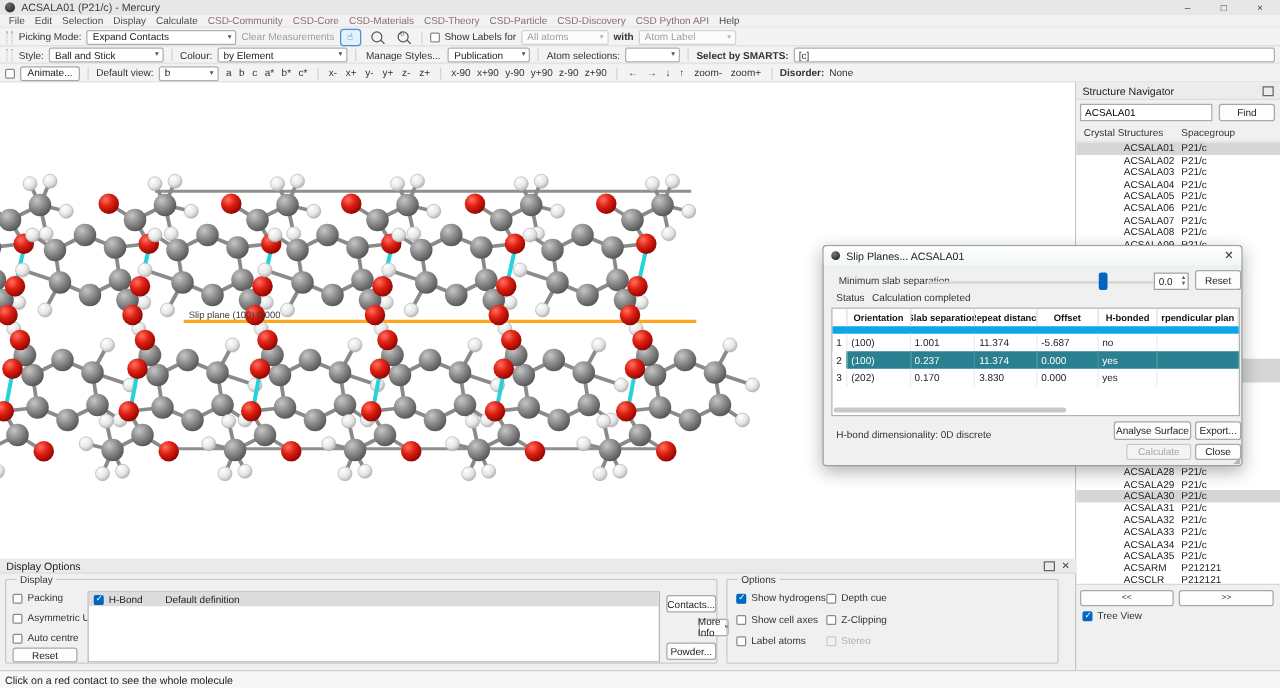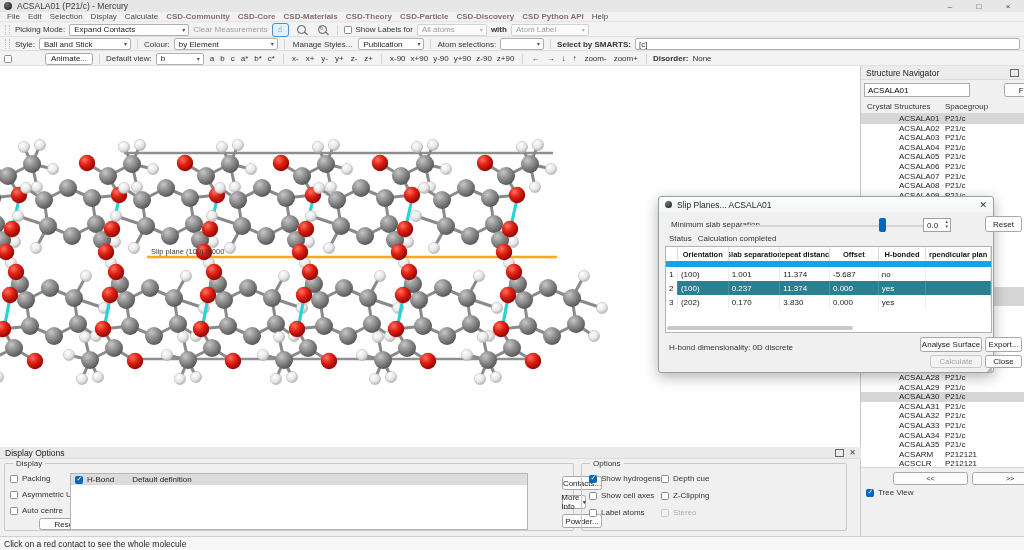--- a/index.html
+++ b/index.html
@@ -8,34 +8,34 @@
        -webkit-font-smoothing:antialiased;}
   .abs{position:absolute;}
   
   #titlebar{left:0;top:0;width:1024px;height:12px;background:#e7e7e7;display:flex;align-items:center;gap:5px;padding:0 4px;box-sizing:border-box;}
   #titlebar .appicon{width:8px;height:8px;border-radius:50%;background:radial-gradient(circle at 35% 30%,#6a6a6a,#1d1d1d);flex:none;}
   #titlebar .ttl{font-size:8.5px;color:#3a3a3a;}
   #titlebar .spacer{flex:1;}
   .winctl{width:24px;text-align:center;font-size:8px;color:#444;}
   #menubar{left:0;top:12px;width:1024px;height:10px;background:#f2f2f2;display:flex;align-items:center;padding:0 3px;box-sizing:border-box;border-bottom:1px solid #e6e6e6;}
   .mi{padding:0 4px;font-size:8px;color:#4a4a4a;white-space:nowrap;}
-  .mi.csd{color:#8d6b6b;font-weight:bold;}
+  .mi.csd{color:#8d6b6b;}
   .tbrow{left:0;width:1024px;background:#f3f3f3;border-bottom:1px solid #e0e0e0;display:flex;align-items:center;gap:4px;padding:0 4px;box-sizing:border-box;}
   #tbA{top:23px;height:14px;}
   #tbB{top:38px;height:13px;}
   #tbC{top:52px;height:14px;}
   .lbl{font-size:8px;color:#333;white-space:nowrap;}
   .lbl.b{font-weight:bold;}
   .lbl.dis{color:#9d9d9d;}
   .combo{background:#fff;border:1px solid #b0b0b0;border-radius:2px;display:inline-flex;align-items:center;font-size:8px;color:#222;padding:0 3px 0 4px;height:12px;box-sizing:border-box;flex:none;}
   .combo .chev{margin-left:auto;font-size:6px;color:#555;line-height:1;}
   .combo.dis{color:#9e9e9e;background:#fbfbfb;border-color:#d2d2d2;}
   .combo.dis .chev{color:#b5b5b5;}
   .tbtn{font-size:8px;color:#333;padding:0 2px;white-space:nowrap;}
-  .btn{background:#fdfdfd;border:1px solid #a8a8a8;border-radius:2.5px;font-size:8px;color:#222;display:inline-flex;align-items:center;justify-content:center;box-sizing:border-box;margin-left:29px;}
+  .btn{background:#fdfdfd;border:1px solid #a8a8a8;border-radius:2.5px;font-size:8px;color:#222;display:inline-flex;align-items:center;justify-content:center;box-sizing:border-box;}
   .btn.dis{color:#a5a5a5;background:#f4f4f4;border-color:#c9c9c9;}
   .sep{width:1px;height:10px;background:#d4d4d4;margin:0 2px;flex:none;}
   .grip{width:3px;height:10px;border-left:1px dotted #c2c2c2;border-right:1px dotted #c2c2c2;margin:0 1px;flex:none;}
   .cb{width:8px;height:8px;border:1px solid #8a8a8a;background:#fff;display:inline-block;border-radius:1.5px;box-sizing:border-box;position:relative;flex:none;}
   .cb.on{background:#0067c0;border-color:#0067c0;}
   .cb.on::after{content:"✓";color:#fff;font-size:7px;position:absolute;left:0.5px;top:-1.5px;}
   .cb.dis{border-color:#c9c9c9;background:#f1f1f1;}
   .iconbtn{width:15px;height:12px;border:1px solid transparent;border-radius:3px;display:inline-flex;align-items:center;justify-content:center;flex:none;}
   .iconbtn.active{border-color:#4a90cf;background:#e4f1fb;}
   .hand{font-size:8px;color:#1b5fa8;line-height:1;}
@@ -972,21 +972,21 @@
   </div>
   <span class="abs btn" style="left:10px;top:71px;width:52px;height:12px">Reset</span>
   <div id="contactlist" class="abs">
       <div class="crow hl">
         <span class="cb on"></span>
         <span>H-Bond</span>
         <span class="c2">Default definition</span>
       </div>
     </div>
   <span class="abs btn" style="left:533px;top:29px;width:40px;height:14px">Contacts...</span>
-  <span class="abs btn" style="left:533px;top:48px;width:24px;height:14px"><span>More Info</span>&nbsp;<span style="font-size:5px">▼</span></span>
+  <span class="abs btn" style="left:559px;top:48px;width:24px;height:14px"><span>More Info</span>&nbsp;<span style="font-size:5px">▼</span></span>
   <span class="abs btn" style="left:533px;top:67px;width:40px;height:14px">Powder...</span>
   <div class="abs fs" style="left:581px;top:16px;width:266px;height:68px">
     <span class="fsleg">Options</span>
   </div>
   <div class="abs cbrow" style="left:589px;top:27px">
     <span class="cb on"></span>
     <span class="lbl">Show hydrogens</span>
   </div>
   <div class="abs cbrow" style="left:589px;top:44px">
     <span class="cb"></span>

